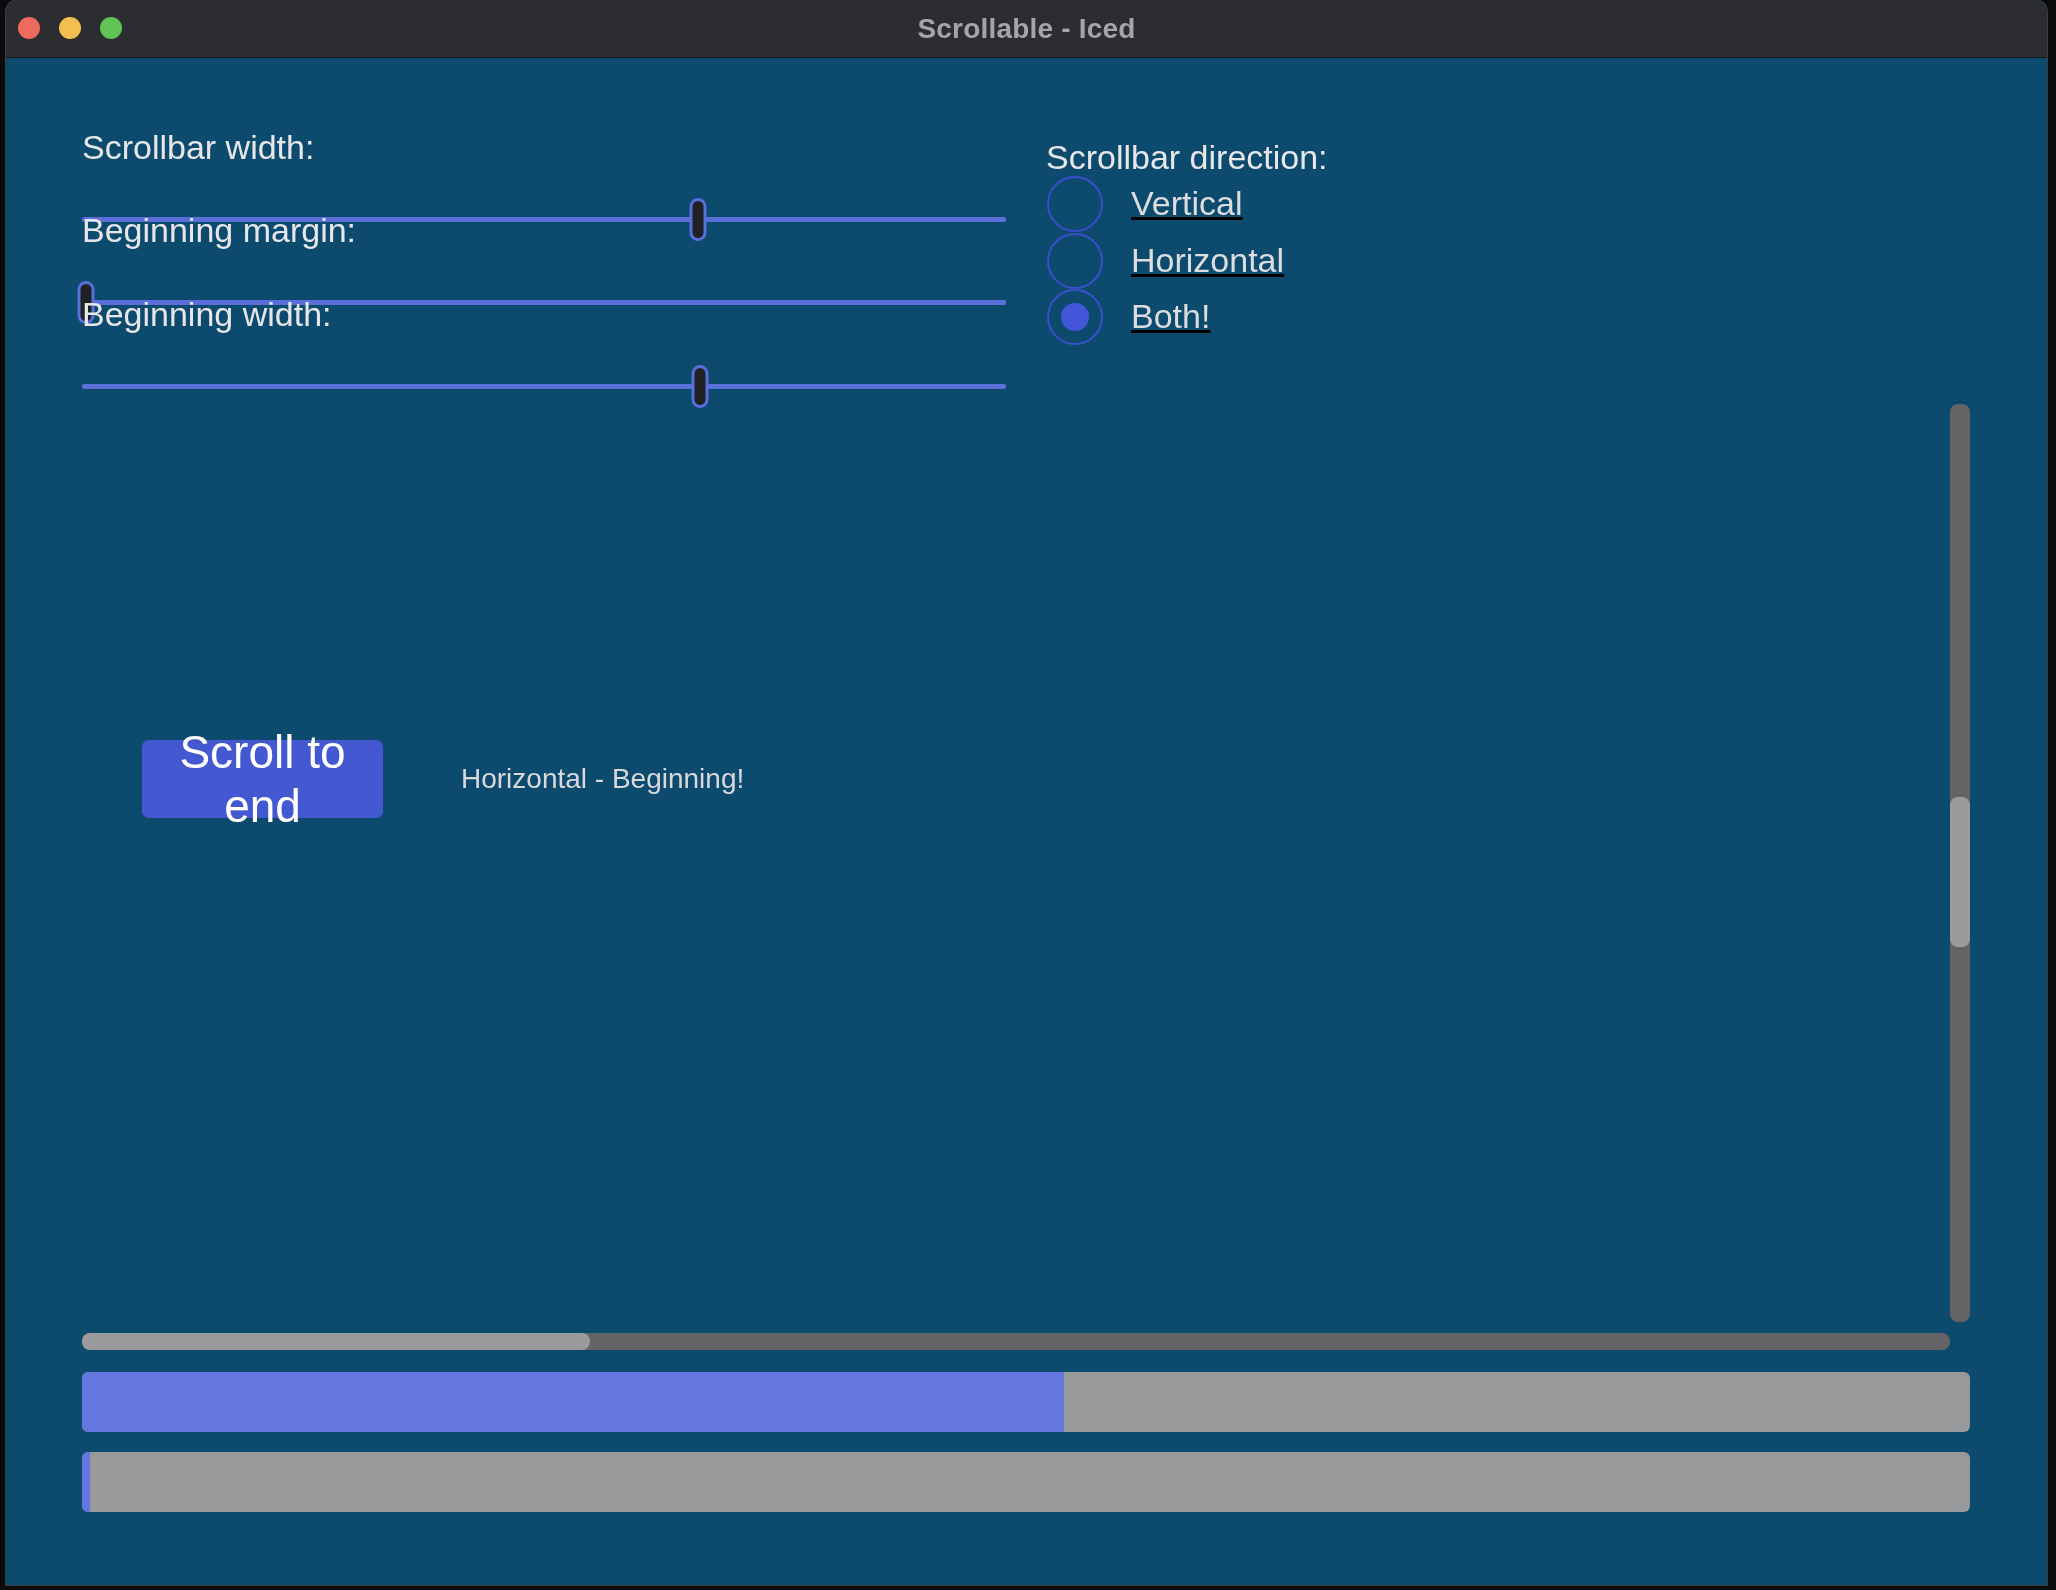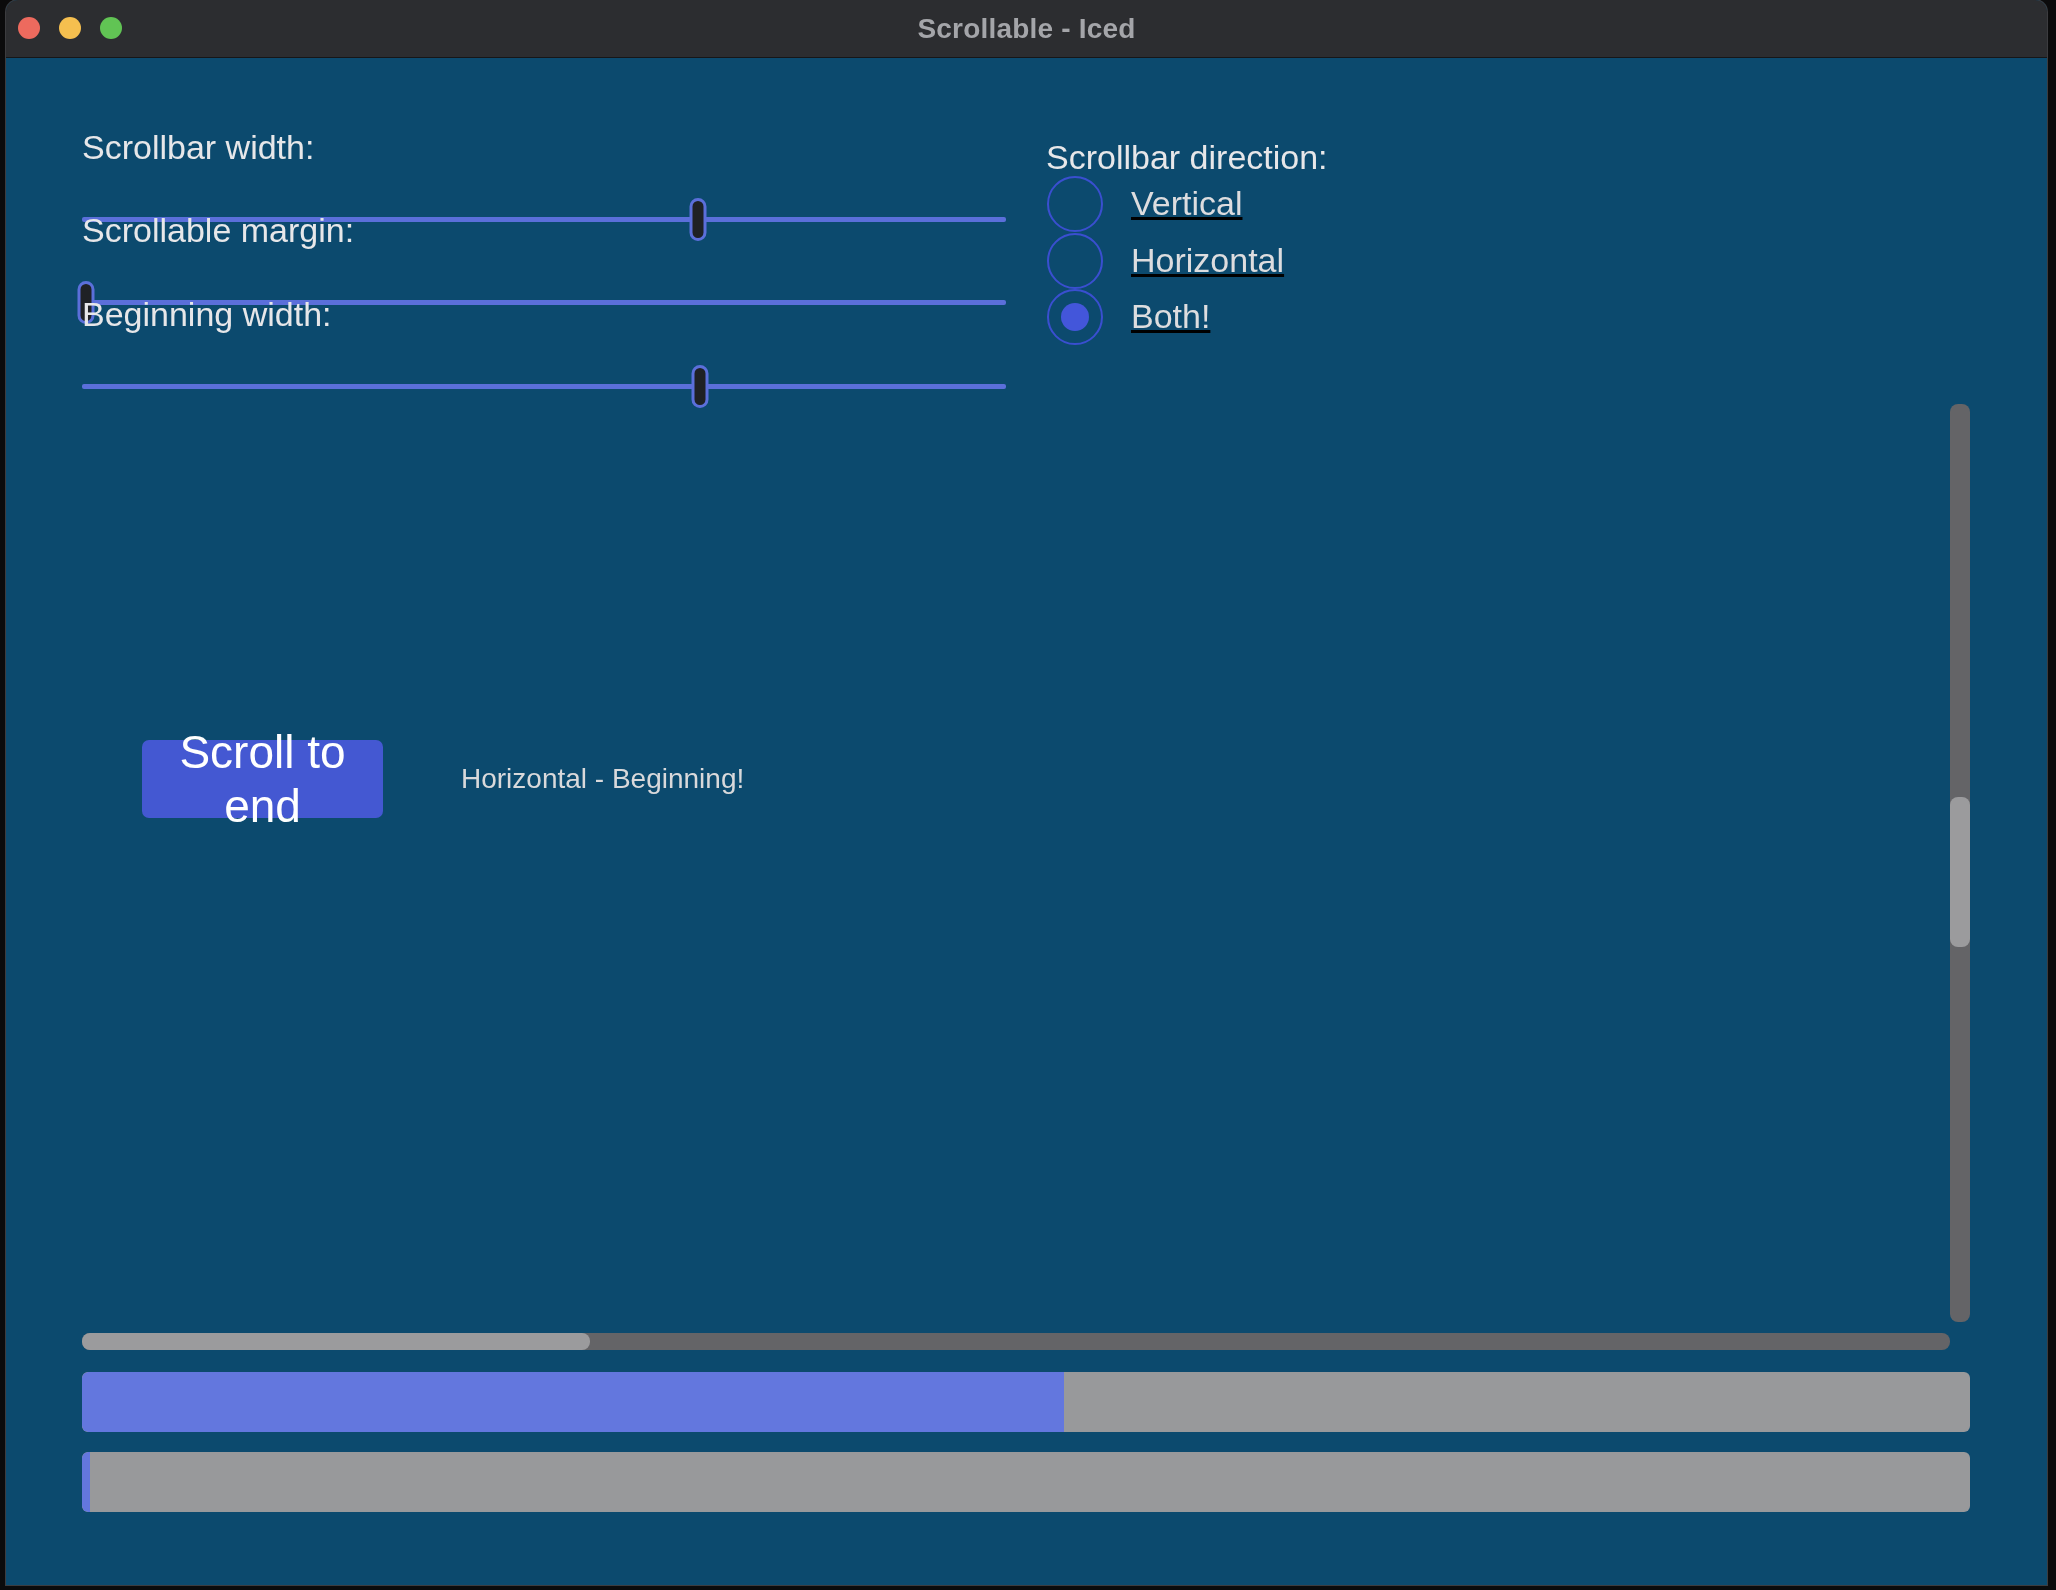--- a/index.html
+++ b/index.html
@@ -139,21 +139,21 @@
   </div>
 
   <div class="content">
 
     <div class="slider-label" id="slider-1-label">Scrollbar width:</div>
     <div class="slider" style="top:162px;">
       <div class="track"></div>
       <div class="handle" style="--pos: 66.7%;"></div>
     </div>
 
-    <div class="slider-label" id="slider-2-label">Scrollable margin:</div>
+    <div class="slider-label" id="slider-2-label">Beginning margin:</div>
     <div class="slider" style="top:245px;">
       <div class="track"></div>
       <div class="handle" style="--pos: 0.4%;"></div>
     </div>
 
     <div class="slider-label" id="slider-3-label">Beginning width:</div>
     <div class="slider" style="top:329px;">
       <div class="track"></div>
       <div class="handle" style="--pos: 66.9%;"></div>
     </div>

